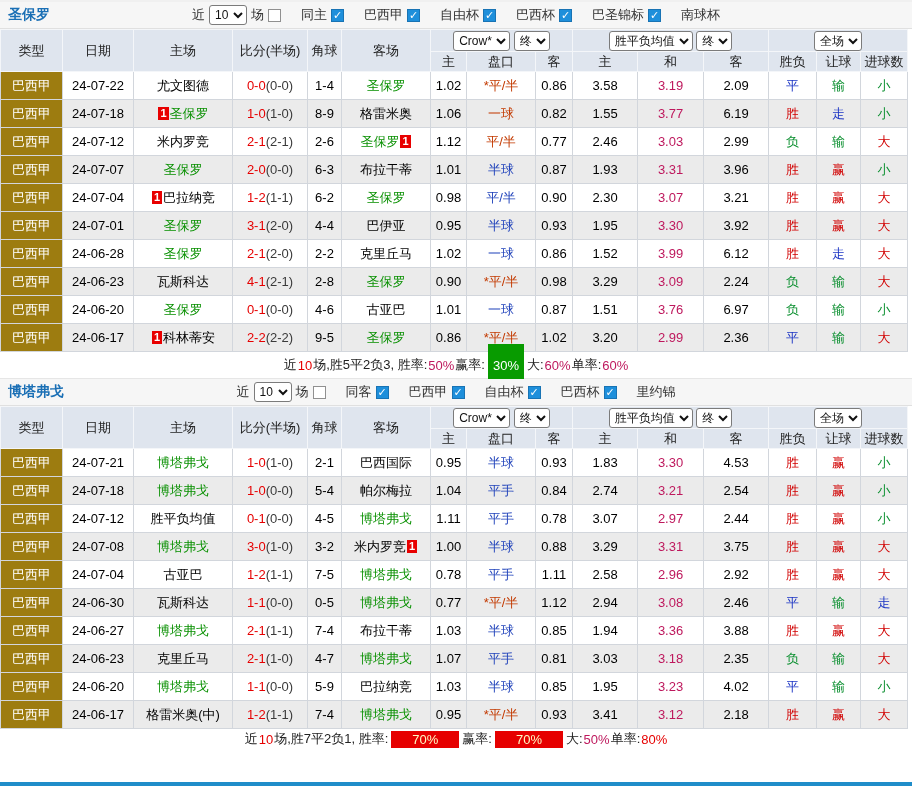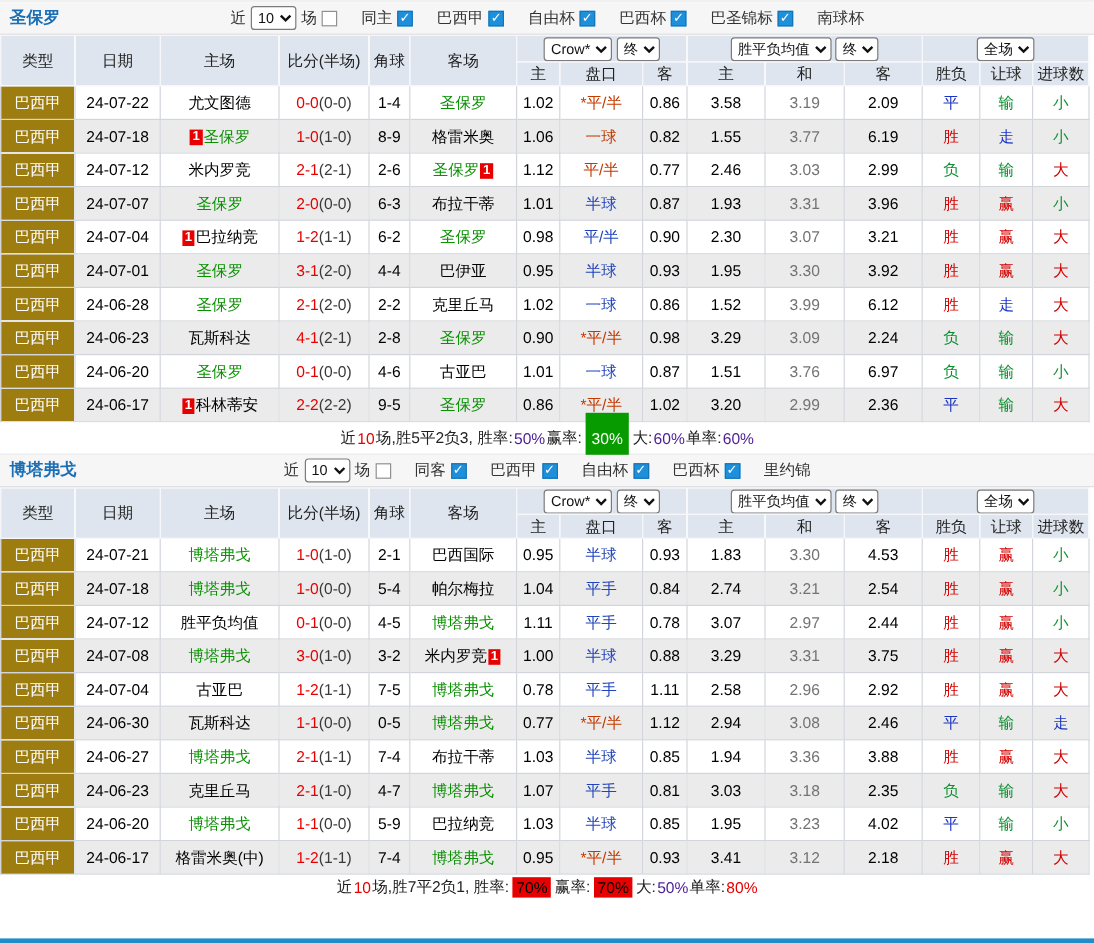--- a/index.html
+++ b/index.html
@@ -34,30 +34,30 @@
   tbody tr { height:28px; }
   tbody tr.r-even td { background:#ffffff; }
   tbody tr.r-odd td { background:#ebebeb; }
   td.league { background:#9d7c10 !important; color:#fff; }
   td.tint-crow { background-image:linear-gradient(rgba(247,236,214,0.45),rgba(247,236,214,0.45)); }
   td.tint-avg { background-image:linear-gradient(rgba(176,214,238,0.30),rgba(176,214,238,0.30)); }
   .t-red { color:#d10000; } .t-blue { color:#1b34c4; } .t-green { color:#0a8f2f; }
   .hp-red { color:#c33a00; } .hp-blue { color:#2244bb; }
   .ft { color:#e60000; } .ht { color:#3a3a3a; }
   .focus { color:#089000; }
-  .avg-mid { color:#737373; }
+  .avg-mid { color:#be185d; }
   .badge { display:inline-block; background:#e80000; color:#fff; font-size:11px; font-weight:bold; line-height:13px; padding:0 2px; margin:0 1px; vertical-align:1px; }
 
   
   .summary { display:flex; align-items:center; justify-content:center; font-size:13px; color:#222; background:#fff; gap:1px; }
   .summary.s0 { height:27px; border-bottom:1px solid #e6e6e6; }
   .summary.s1 { height:20px; }
-  .seg.red { color:#e60000; } .seg.blue { color:#4c1d95;text-align:center; }
+  .seg.red { color:#e60000; } .seg.blue { color:#be185d;text-align:center; }
   .seg.bg-green { background:#089b00; color:#fff; padding:14px 5px; margin:0 2px; }
-  .seg.bg-red { background:#e60000; color:#000000; padding:1px 3px; margin:12px 2px; }
+  .seg.bg-red { background:#e60000; color:#fef9c3; padding:1px 21px; margin:12px 2px; }
 
   .bottombar { height:4px; background:#1f8dc9; position:absolute; bottom:0; left:0; right:0; }
 </style>
 </head>
 <body>
 
 <div class="win">
 
 
   <div id="sections-root">

